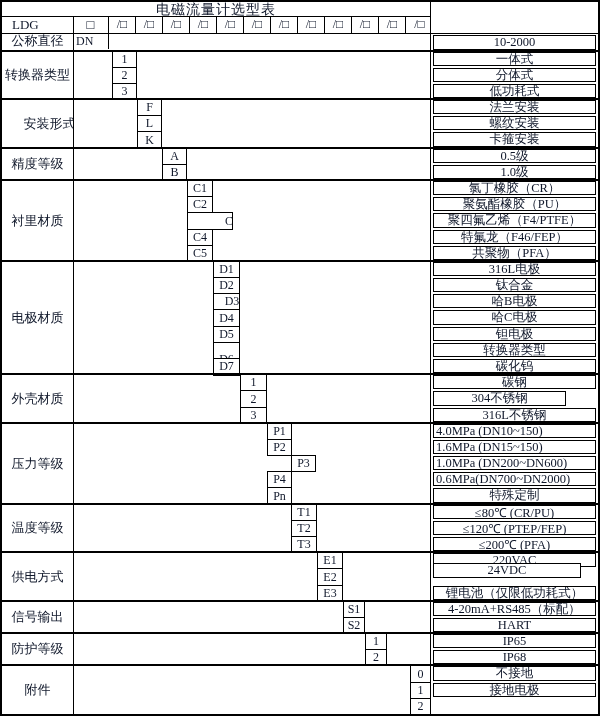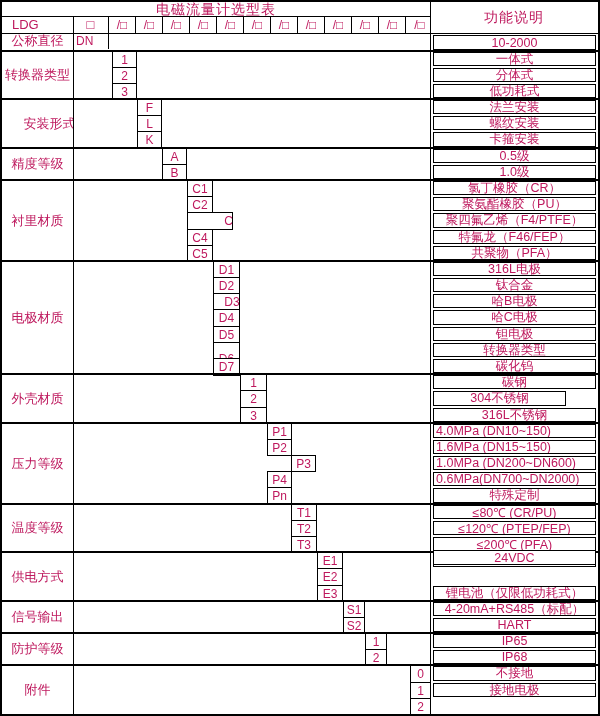--- a/index.html
+++ b/index.html
@@ -1,19 +1,19 @@
 <!DOCTYPE html>
 <html><head>
 <meta charset="utf-8">
 <style>
   html,body{margin:0;padding:0;background:#fff;}
   #app{
     position:relative;width:600px;height:716px;background:#fff;
-    border:2px solid #000;box-sizing:border-box;color:#be185d;
-    font-family:Liberation Sans, sans-serif;
+    border:2px solid #000;box-sizing:border-box;color:#0f172a;
+    font-family:Liberation Serif, serif;
     overflow:hidden;
   }
   .cell{
     position:absolute;display:flex;align-items:center;justify-content:center;
     box-sizing:border-box;white-space:nowrap;overflow:hidden;
   }
   .title-cell{font-size:14px;letter-spacing:1px;}
   .func-header{font-size:14px;letter-spacing:1px;}
   .model-prefix{justify-content:flex-start;padding-left:10px;font-size:13px;}
   .model-box{font-size:13px;}
@@ -25,21 +25,20 @@
   .desc-box.left{justify-content:flex-start;padding-left:2px;}
   .vline,.hline{position:absolute;background:#000;}
 </style>
 </head>
 <body>
 
 <div id="app">
 
   <div class="cell title-cell" style="left: 0px; top: 0px; height: 16px; width: 428px;" id="titleCell">电磁流量计选型表</div>
 
-  <div class="cell func-header" style="left:428px;top:0;width:168px;height:31px;">功能说明</div>
 
   <div class="cell model-prefix" style="left:0;top:14px;width:71px;height:17px;">LDG</div>
   <div class="cell model-box" style="left:71px;top:14px;width:36px;height:17px;border-right:1px solid #000;">□</div>
   <div id="slotRow">
       <div class="cell slot-cell" style="left: 107px; top: 14px; width: 27px; height: 17px;">/□</div>
       <div class="cell slot-cell" style="left: 134px; top: 14px; width: 27px; height: 17px;">/□</div>
       <div class="cell slot-cell" style="left: 161px; top: 14px; width: 27px; height: 17px;">/□</div>
       <div class="cell slot-cell" style="left: 188px; top: 14px; width: 27px; height: 17px;">/□</div>
       <div class="cell slot-cell" style="left: 215px; top: 14px; width: 27px; height: 17px;">/□</div>
       <div class="cell slot-cell" style="left: 242px; top: 14px; width: 27px; height: 17px;">/□</div>
@@ -137,21 +136,21 @@
       <div class="desc-box cell" style="left: 431px; top: 503px; width: 163px; height: 14px;">≤80℃ (CR/PU)</div>
       <div class="cell code-box" style="left: 289px; top: 518px; width: 26px; height: 17px;">T2</div>
       <div class="desc-box cell" style="left: 431px; top: 519px; width: 163px; height: 14px;">≤120℃ (PTEP/FEP)</div>
       <div class="cell code-box" style="left: 289px; top: 534px; width: 26px; height: 17px;">T3</div>
       <div class="desc-box cell" style="left: 431px; top: 535px; width: 163px; height: 14px;">≤200℃ (PFA)</div>
       <div class="hline" style="left: 0px; top: 549px; width: 596px; height: 2px;"></div>
       <div class="cell group-label" style="left: 0px; top: 550px; width: 71px; height: 49px;">供电方式</div>
       <div class="cell code-box" style="left: 315px; top: 550px; width: 26px; height: 17px;">E1</div>
       <div class="desc-box cell" style="left: 431px; top: 551px; width: 163px; height: 14px;">220VAC</div>
       <div class="cell code-box" style="left: 315px; top: 566px; width: 26px; height: 18px;">E2</div>
-      <div class="desc-box cell" style="left: 431px; top: 548px; width: 163px; height: 15px;">24VDC</div>
+      <div class="desc-box cell" style="left: 431px; top: 561px; width: 148px; height: 15px;">24VDC</div>
       <div class="cell code-box" style="left: 315px; top: 583px; width: 26px; height: 17px;">E3</div>
       <div class="desc-box cell" style="left: 431px; top: 584px; width: 163px; height: 14px;">锂电池（仅限低功耗式）</div>
       <div class="hline" style="left: 0px; top: 598px; width: 596px; height: 2px;"></div>
       <div class="cell group-label" style="left: 0px; top: 599px; width: 71px; height: 32px;">信号输出</div>
       <div class="cell code-box" style="left: 341px; top: 599px; width: 22px; height: 17px; text-align: center;">S1</div>
       <div class="desc-box cell" style="left: 431px; top: 600px; width: 163px; height: 14px;">4-20mA+RS485（标配）</div>
       <div class="cell code-box" style="left: 341px; top: 615px; width: 22px; height: 17px;">S2</div>
       <div class="desc-box cell" style="left: 431px; top: 616px; width: 163px; height: 14px;">HART</div>
       <div class="hline" style="left: 0px; top: 630px; width: 596px; height: 2px;"></div>
       <div class="cell group-label" style="left: 0px; top: 631px; width: 71px; height: 32px;">防护等级</div>

